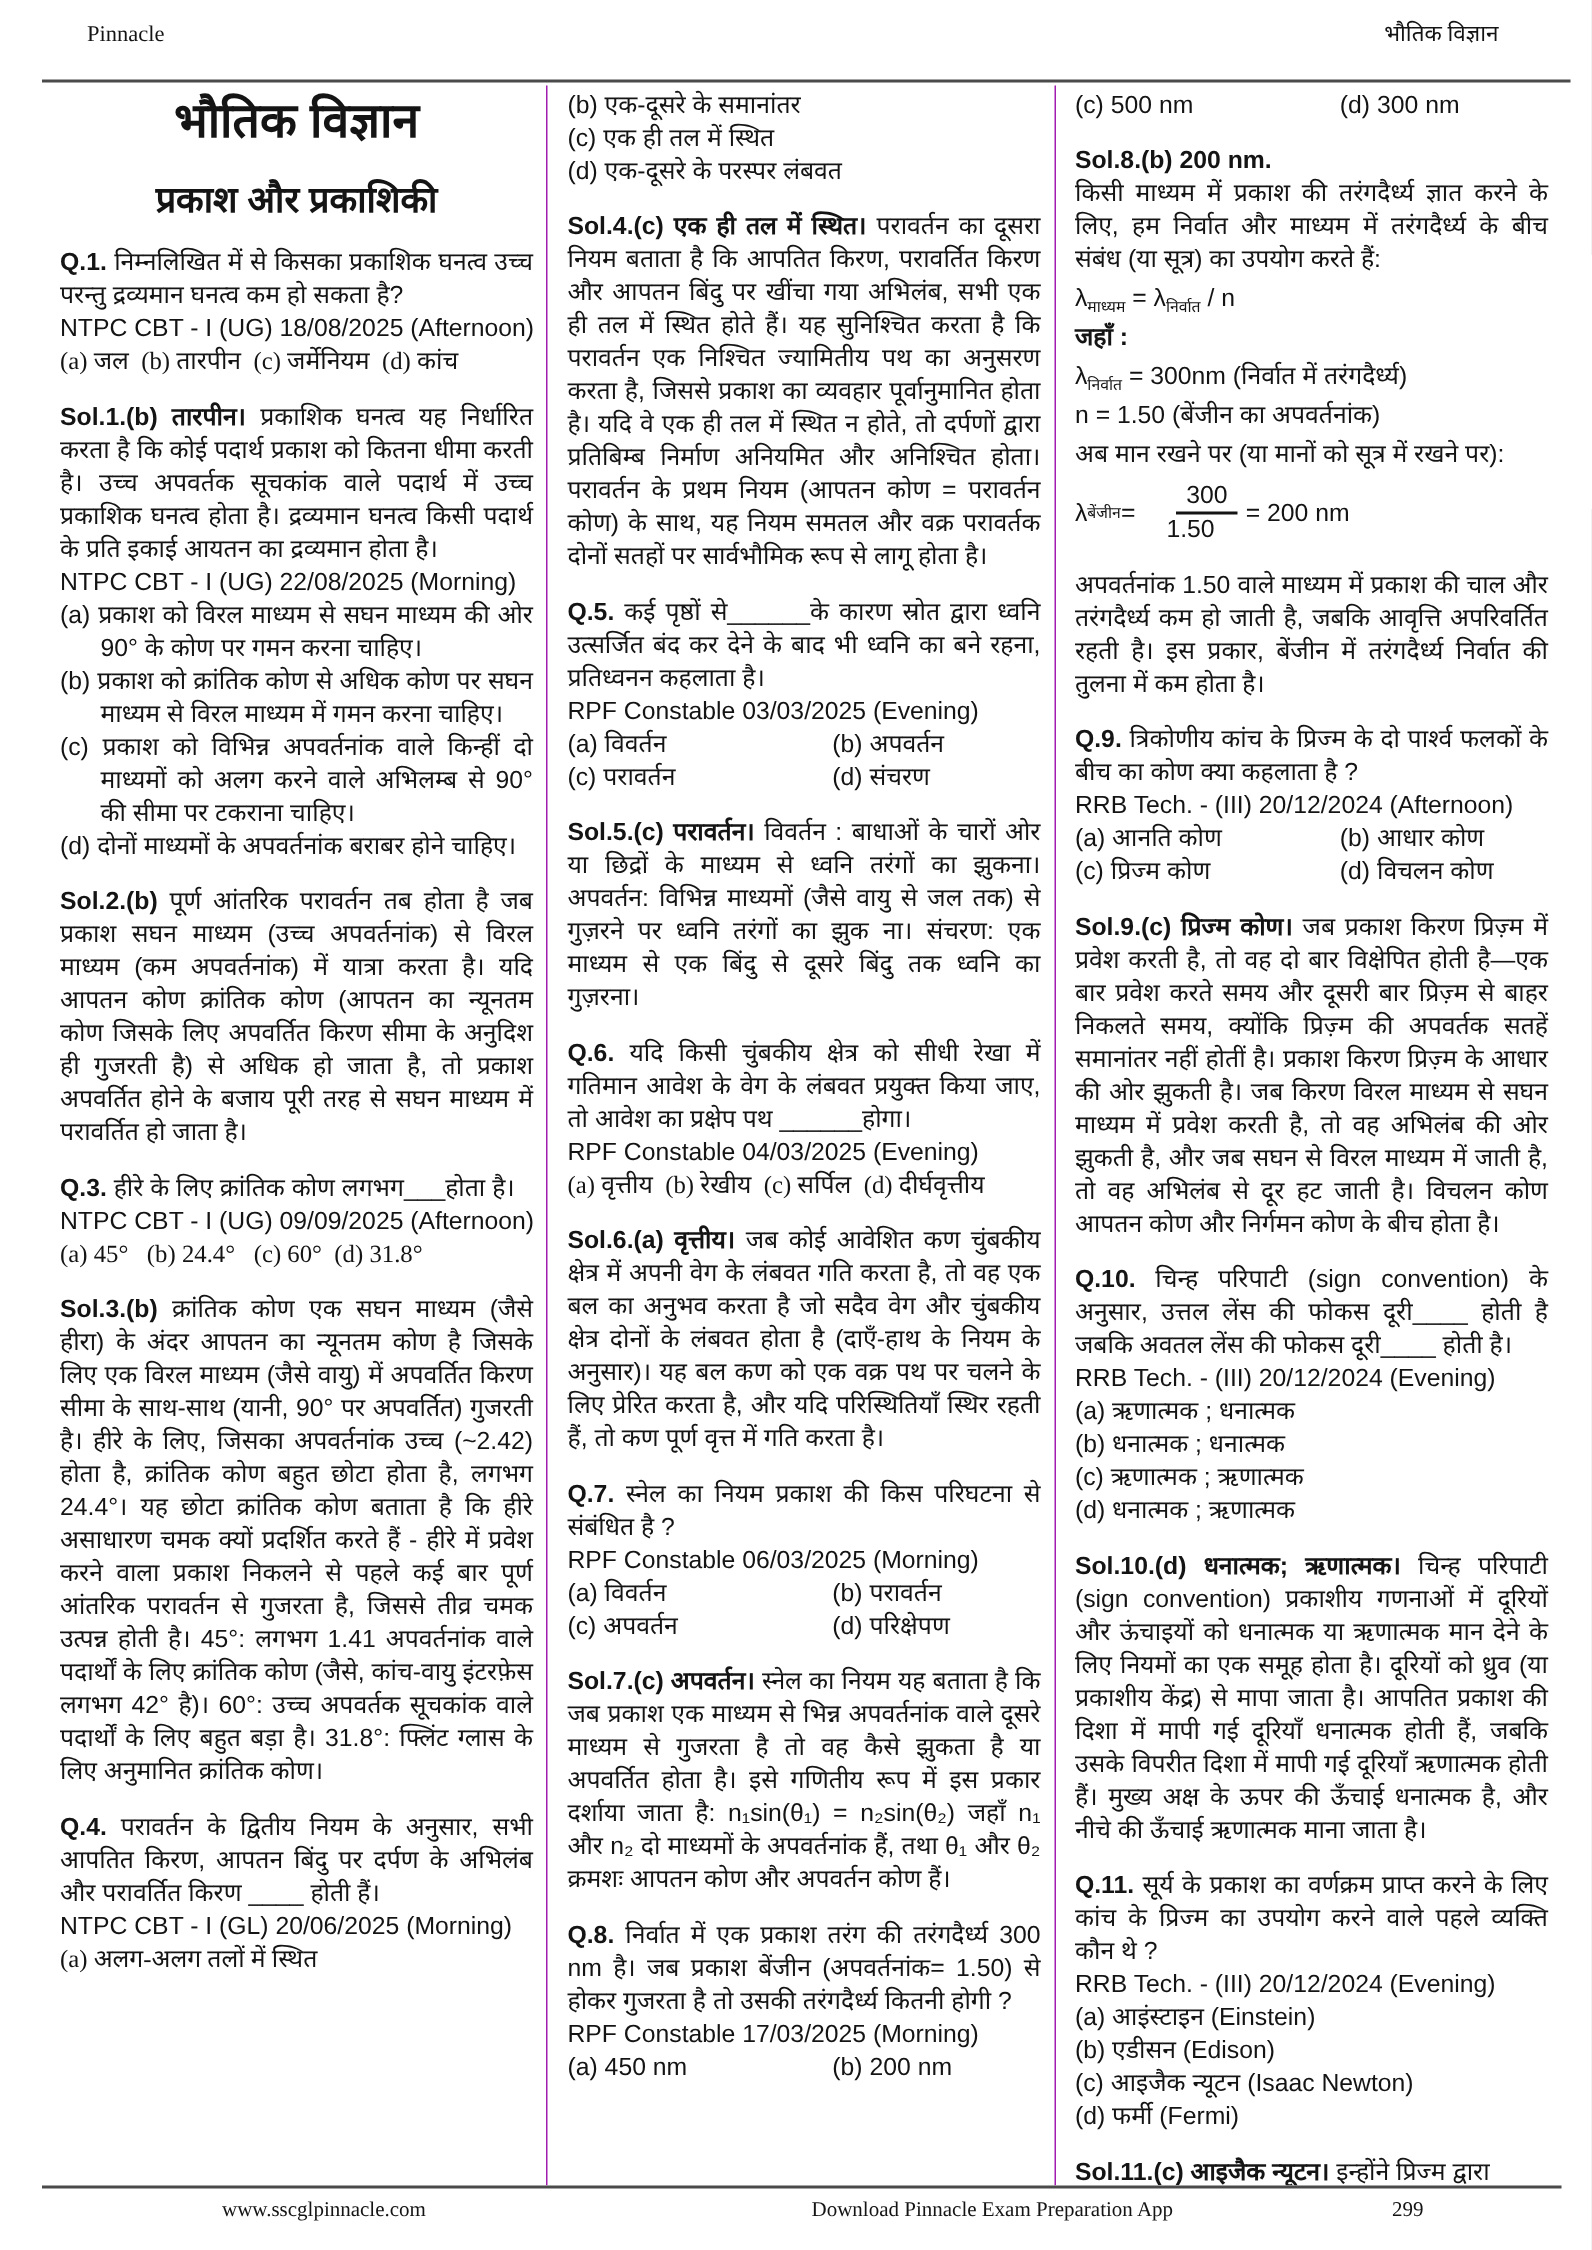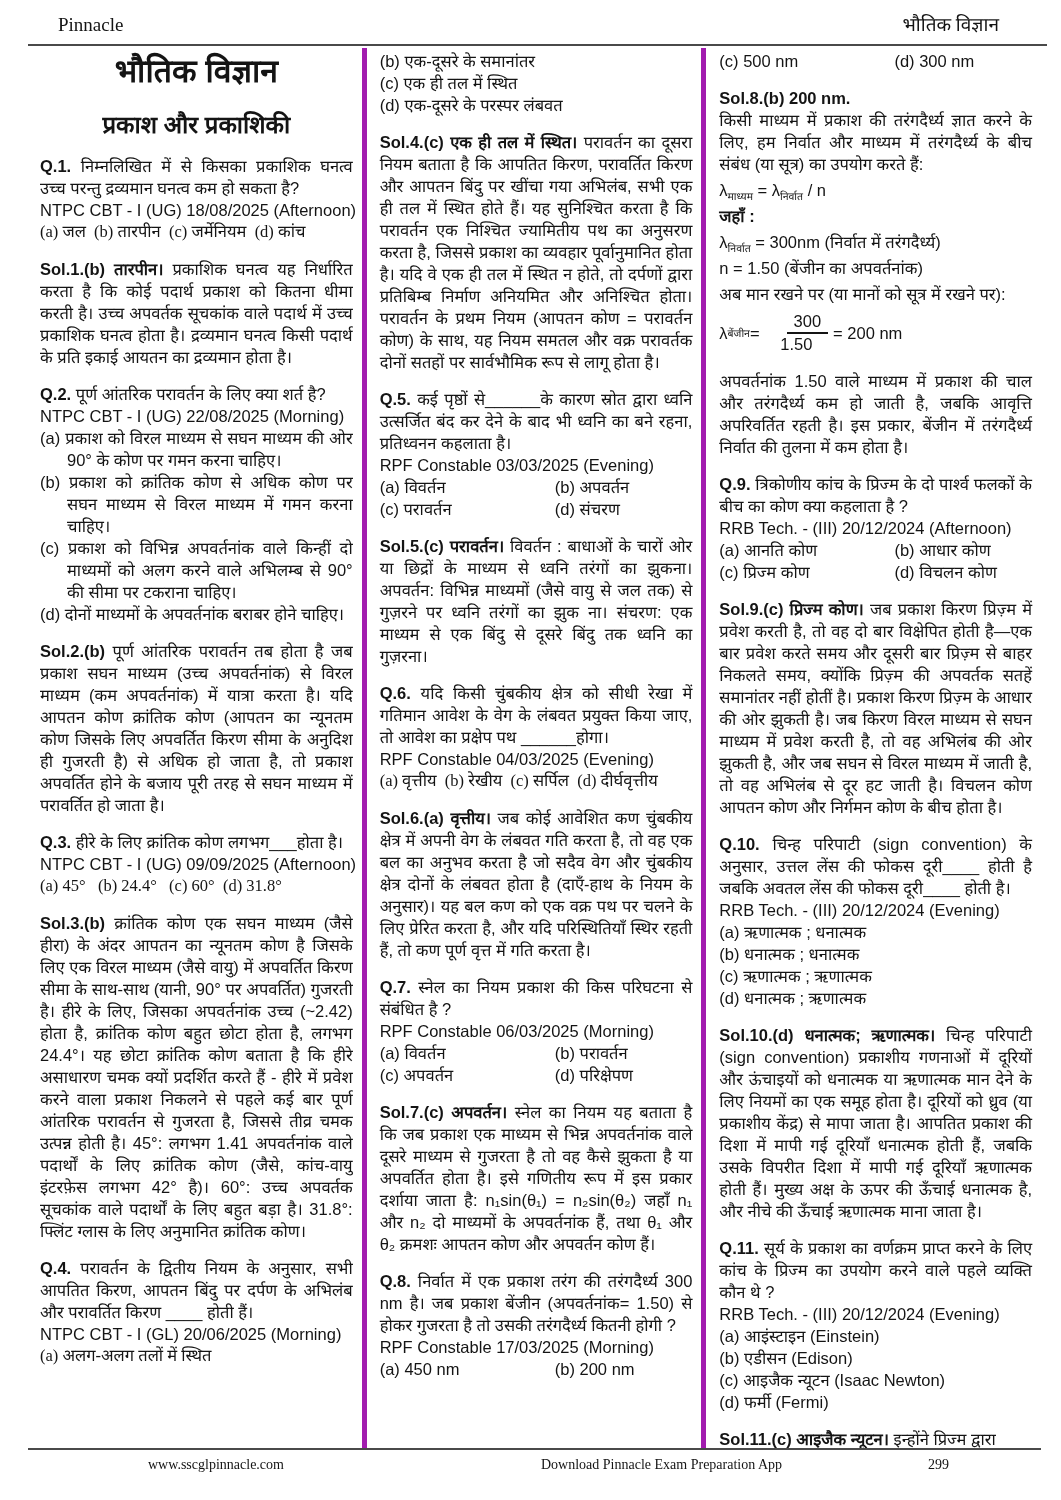--- a/index.html
+++ b/index.html
@@ -3,27 +3,27 @@
 <meta charset="utf-8">
 <style>
   html,body{margin:0;padding:0;background:#e8e8e8;}
   .page{
     position:relative;width:1061px;height:1500px;background:#ffffff;
     font-family:"Liberation Sans","DejaVu Sans",sans-serif;
     color:#141414;overflow:hidden;margin:0 auto;
   }
   
   .hdr{display:flex;justify-content:space-between;align-items:baseline;
-       padding:11px 62px 7px 58px;
-       font-family:"Liberation Serif","DejaVu Serif",serif;font-size:19px;}
+       padding:11px 62px 21px 58px;
+       font-family:"Liberation Serif","DejaVu Serif",serif;font-size:15px;}
   .hdr-rule{border-top:2px solid #4a4a4a;margin:0 14px 0 28px;}
   
   .cols{display:flex;align-items:stretch;padding:2px 20px 0 40px;height:1402px;overflow:hidden;box-sizing:border-box;}
   .col{flex:1 1 0;min-width:0;padding:2px 9px 0 0;font-size:16.5px;line-height:22px;overflow:hidden;}
-  .col + .col{border-left:5px solid #a21caf;padding-left:13px;}
+  .col + .col{border-left:1px solid #a21caf;padding-left:13px;}
   
   .blk{margin:0;}
   .blk-title{font-size:32px;line-height:38px;font-weight:bold;text-align:center;margin:2px 0 0;}
   .blk-subtitle{font-size:24px;line-height:30px;font-weight:bold;text-align:center;margin:20px 0 6px;}
   .blk-q,.blk-sol{text-align:justify;margin-top:15px;}
   .blk-para{text-align:justify;}
   .blk-exam{white-space:nowrap;}
   .blk-line{white-space:pre-wrap;font-family:Liberation Serif, serif;}
   .blk-opts .opt{padding-left:27px;text-indent:-27px;text-align:justify;}
   .blk-optgrid{display:grid;grid-template-columns:56% 44%;}
@@ -53,21 +53,20 @@
   <div class="hdr-rule"></div>
 
   <div class="cols">
     <div class="col">
         <div class="blk blk-title">भौतिक विज्ञान</div>
         <div class="blk blk-subtitle">प्रकाश और प्रकाशिकी</div>
         <div class="blk blk-q"><b>Q.1.</b><span> निम्नलिखित में से किसका प्रकाशिक घनत्व उच्च परन्तु द्रव्यमान घनत्व कम हो सकता है?</span></div>
         <div class="blk blk-exam">NTPC CBT - I (UG) 18/08/2025 (Afternoon)</div>
         <div class="blk blk-line">(a) जल  (b) तारपीन  (c) जर्मेनियम  (d) कांच</div>
         <div class="blk blk-sol"><b>Sol.1.(b) तारपीन।</b><span> प्रकाशिक घनत्व यह निर्धारित करता है कि कोई पदार्थ प्रकाश को कितना धीमा करती है। उच्च अपवर्तक सूचकांक वाले पदार्थ में उच्च प्रकाशिक घनत्व होता है। द्रव्यमान घनत्व किसी पदार्थ के प्रति इकाई आयतन का द्रव्यमान होता है।</span></div>
-        <div class="blk blk-q"><b>Q.2.</b><span> पूर्ण आंतरिक परावर्तन के लिए क्या शर्त है?</span></div>
         <div class="blk blk-exam">NTPC CBT - I (UG) 22/08/2025 (Morning)</div>
         <div class="blk blk-opts">
           <div class="opt">(a) प्रकाश को विरल माध्यम से सघन माध्यम की ओर 90° के कोण पर गमन करना चाहिए।</div>
           <div class="opt">(b) प्रकाश को क्रांतिक कोण से अधिक कोण पर सघन माध्यम से विरल माध्यम में गमन करना चाहिए।</div>
           <div class="opt">(c) प्रकाश को विभिन्न अपवर्तनांक वाले किन्हीं दो माध्यमों को अलग करने वाले अभिलम्ब से 90° की सीमा पर टकराना चाहिए।</div>
           <div class="opt">(d) दोनों माध्यमों के अपवर्तनांक बराबर होने चाहिए।</div>
         </div>
         <div class="blk blk-sol"><b>Sol.2.(b)</b><span> पूर्ण आंतरिक परावर्तन तब होता है जब प्रकाश सघन माध्यम (उच्च अपवर्तनांक) से विरल माध्यम (कम अपवर्तनांक) में यात्रा करता है। यदि आपतन कोण क्रांतिक कोण (आपतन का न्यूनतम कोण जिसके लिए अपवर्तित किरण सीमा के अनुदिश ही गुजरती है) से अधिक हो जाता है, तो प्रकाश अपवर्तित होने के बजाय पूरी तरह से सघन माध्यम में परावर्तित हो जाता है।</span></div>
         <div class="blk blk-q"><b>Q.3.</b><span> हीरे के लिए क्रांतिक कोण लगभग___होता है।</span></div>
         <div class="blk blk-exam">NTPC CBT - I (UG) 09/09/2025 (Afternoon)</div>

